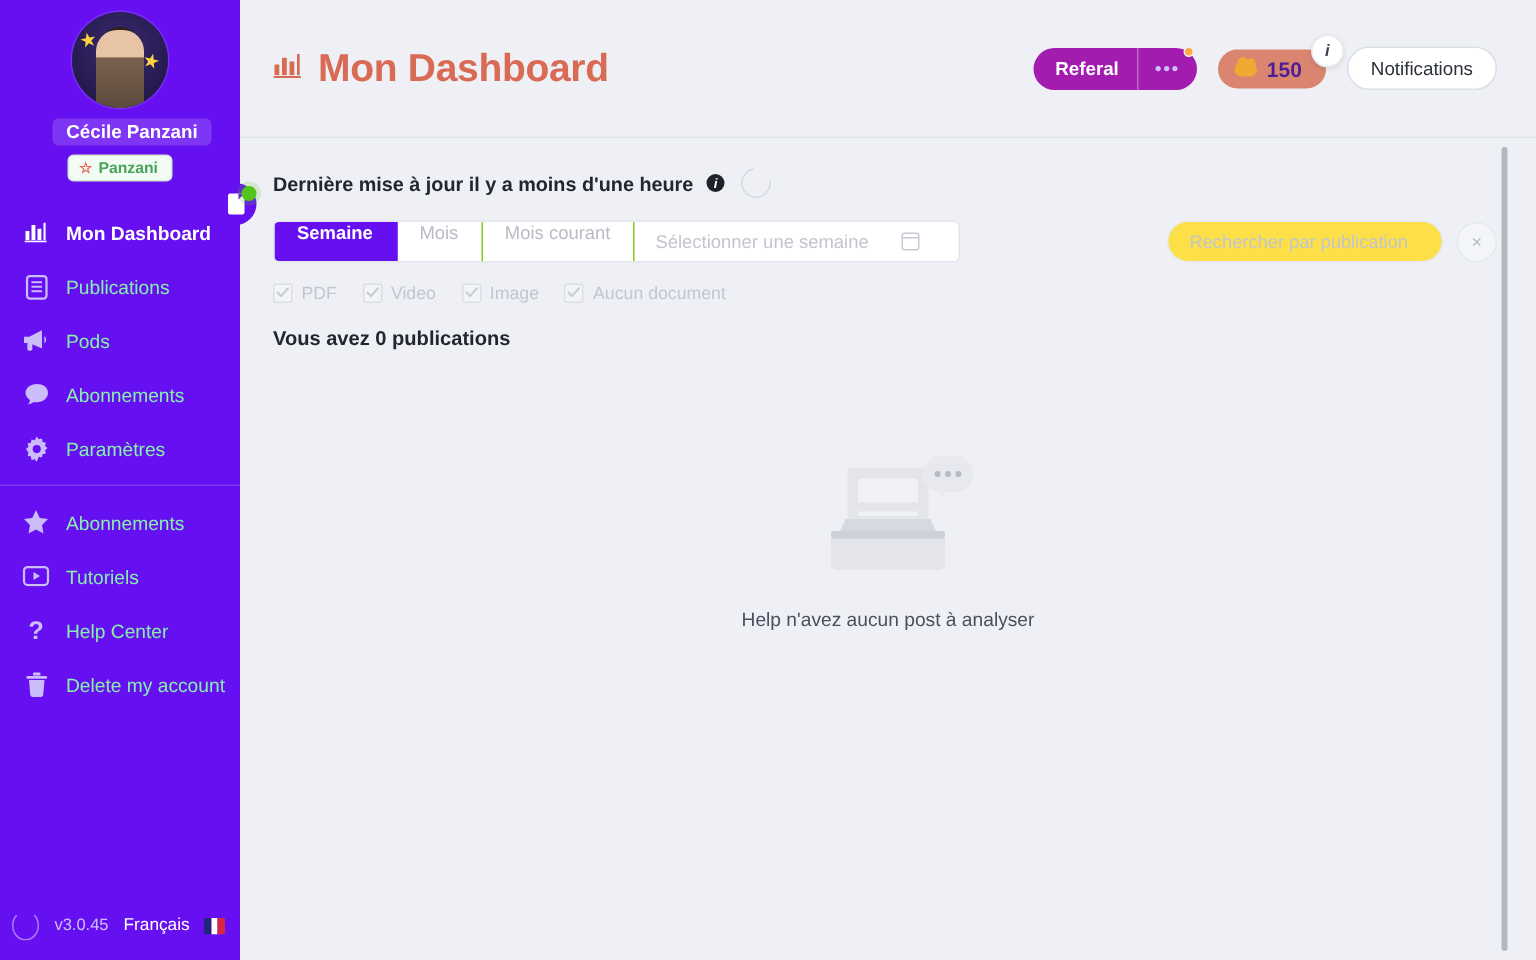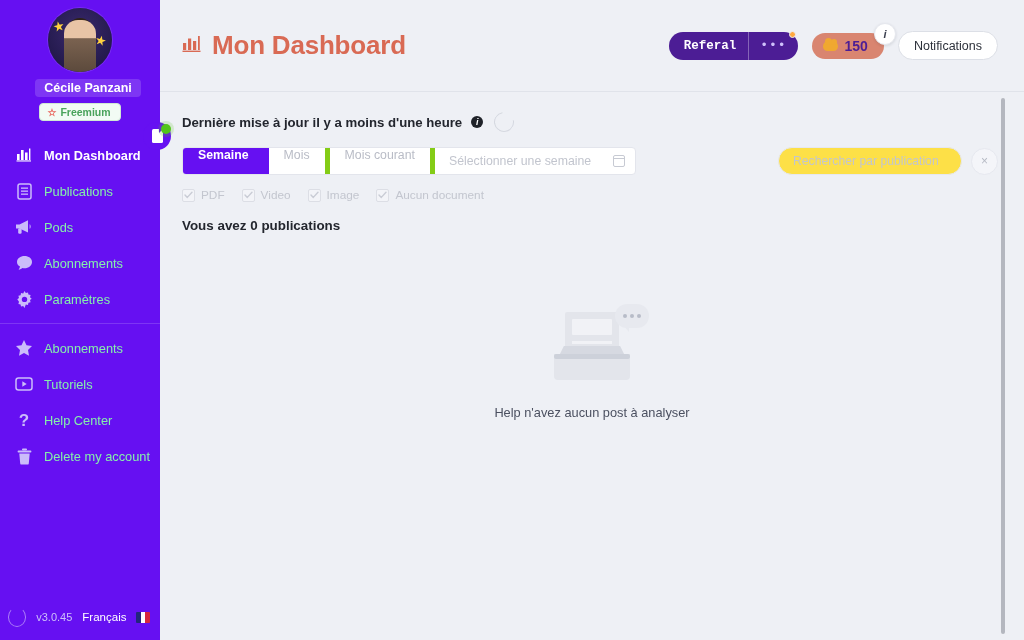--- a/index.html
+++ b/index.html
@@ -135,22 +135,22 @@
   .page-title {
     display: flex; align-items: center; gap: 9px;
     color: #d96a54; font-size: 26px; font-weight: 700;
     letter-spacing: -0.2px;
   }
   .topbar-right { display:flex; align-items:center; gap: 14px; }
 
   .referal-btn {
     position: relative;
     display:flex; align-items:center;
-    background: #4c1d95; border-radius: 999px;
-    height: 28px; cursor:pointer;font-family:Liberation Mono, monospace;
+    background: #a21caf; border-radius: 999px;
+    height: 28px; cursor:pointer;
   }
   .referal-btn .rlabel {
     color:#fff; font-size:12.5px; font-weight:600;
     padding: 0 12px 0 15px;
   }
   .referal-btn .rsep { width:1px; height:28px; background: rgba(255,255,255,0.32); }
   .referal-btn .rdots { color:#cfc0fb; font-size:13px; letter-spacing:1px; padding: 0 11px; line-height:1; }
   .referal-btn .notif-dot {
     position:absolute; right:2px; top:-1px;
     width:7px; height:7px; border-radius:50%; background:#ffa940;
@@ -212,28 +212,28 @@
   .filter-row {
     margin-top: 15px;
     display:flex; align-items:center; justify-content:space-between;
   }
   .seg {
     display:flex; align-items:stretch;
     background:#fff; border:1px solid #e3e5ec; border-radius:4px;
     height: 28px; overflow:hidden;
   }
   .seg .seg-btn {
-    display:flex; align-items:flex-end; padding: 12px 15px;
+    display:flex; align-items:flex-start; padding: 0 15px;
     font-size:12.3px; color:#b9bcc6; cursor:pointer;
-    border-right:5px solid #84cc16; white-space:nowrap;
+    border-right:1px solid #84cc16; white-space:nowrap;
   }
   .seg .seg-btn.active { background:#6610f2; color:#fff; font-weight:600; border-right-color:#6610f2; }
   .seg .week-picker {
     display:flex; align-items:center; justify-content:space-between;
-    gap:22px; padding: 0 10px 0 14px; min-width: 184px;
+    gap:22px; padding: 0 26px 0 14px; min-width: 184px;
     font-size:12.3px; color:#c2c5ce; cursor:text;
   }
   .cal-ico {
     width:12px; height:12px; border:1.3px solid #c7cad3; border-radius:2px;
     position:relative;
   }
   .cal-ico::before {
     content:""; position:absolute; left:-1.3px; right:-1.3px; top:1.5px;
     height:1.3px; background:#c7cad3;
   }
@@ -349,21 +349,21 @@
       </div>
     </div>
 
     <div class="uname-wrap">
       <div class="username">Cécile Panzani</div>
     </div>
 
     <div class="plan-wrap">
       <div class="plan-badge">
         <span class="star-ico">☆</span>
-        <span>Freemium</span>
+        <span>Panzani</span>
       </div>
     </div>
 
     <nav class="nav">
 
       <div class="nav-group">
 
         <div class="nav-item active">
           <span class="ico">
             <svg width="17" height="16" viewBox="0 0 17 16">

